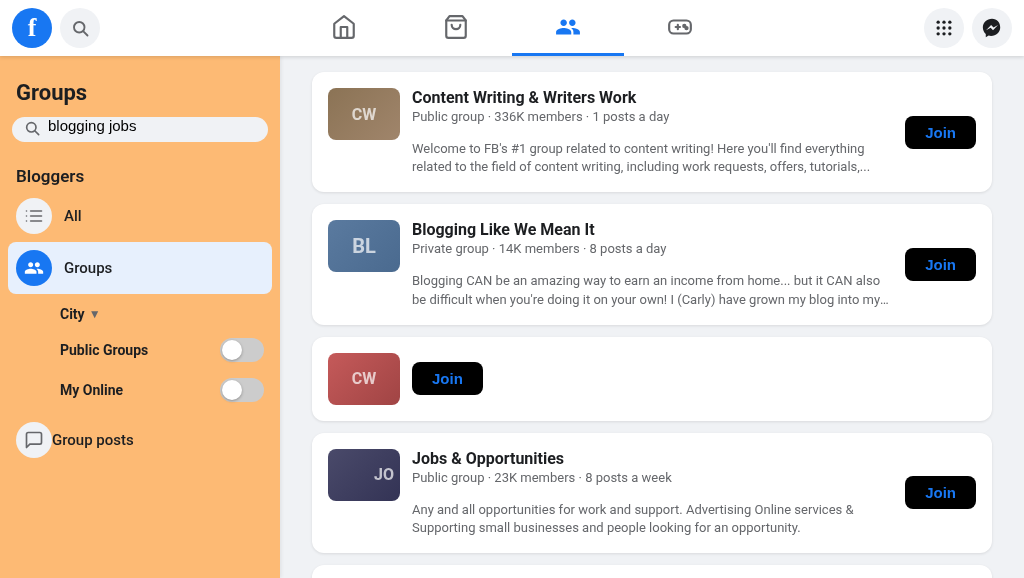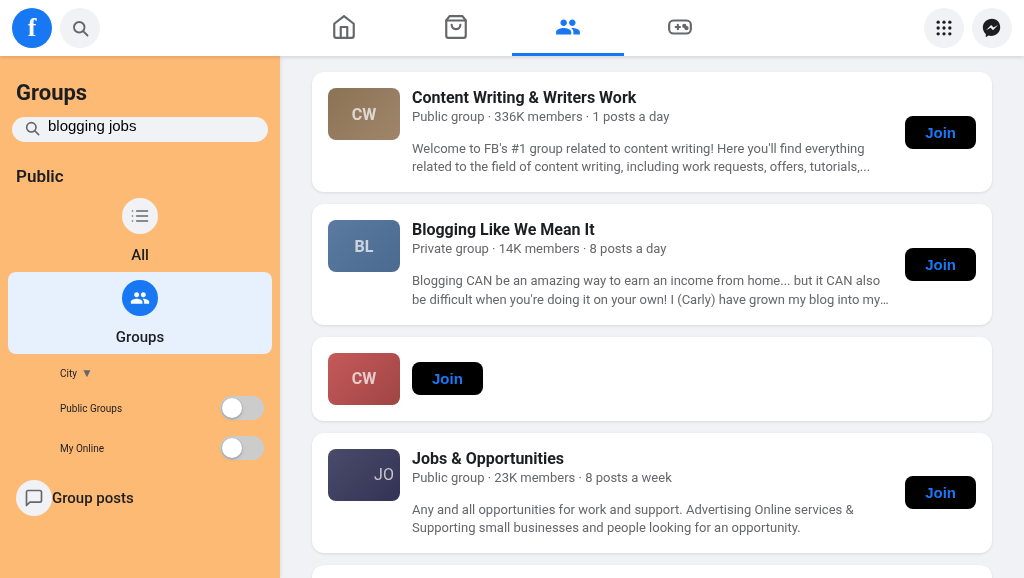--- a/index.html
+++ b/index.html
@@ -25,28 +25,28 @@
     
     .main-layout { display: flex; margin-top: 56px; min-height: calc(100vh - 56px); }
 
     
     .sidebar { width: 280px; min-width: 280px; background: #fdba74; height: calc(100vh - 56px); position: fixed; top: 56px; left: 0; overflow-y: auto; padding: 16px 8px; box-shadow: 1px 0 4px rgba(0,0,0,0.08); }
     .sidebar-title { font-size: 22px; font-weight: 700; padding: 8px 8px 12px; }
     .search-box { margin: 0 4px 16px; position: relative; }
     .search-box input { width: 100%; padding: 0 12px 8px 36px; background: #f0f2f5; border: none; border-radius: 20px; font-size: 15px; outline: none; }
     .search-box-icon { position: absolute; left: 12px; top: 50%; transform: translateY(-50%); color: #65676b; }
     .filters-title { font-size: 17px; font-weight: 600; padding: 8px 8px 4px; }
-    .filter-item { display: flex; align-items: center; gap: 12px; padding: 8px 8px; border-radius: 8px; cursor: pointer; flex-direction: column; }
+    .filter-item { display: flex; align-items: center; gap: 12px; padding: 8px 8px; border-radius: 8px; cursor: pointer; }
     .filter-item.active { background: #e7f0fd; }
     .filter-icon { width: 36px; height: 36px; background: #f0f2f5; border-radius: 50%; display: flex; align-items: center; justify-content: center; }
     .filter-icon.active-icon { background: #1877f2; }
     .filter-label { font-size: 15px; font-weight: 500; }
     .sub-filters { padding: 4px 0 4px 52px; }
     .sub-filter-row { display: flex; align-items: center; justify-content: space-between; padding: 8px 8px 8px 0; cursor: pointer; }
-    .sub-filter-label { font-size: 10px; color: #1c1e21; }
+    .sub-filter-label { font-size: 14px; color: #1c1e21; font-weight: bold; }
     .sub-filter-with-arrow { display: flex; align-items: center; gap: 4px; }
     .arrow-down { color: #65676b; font-size: 12px; }
     .toggle-switch { width: 44px; height: 24px; background: #ccc; border-radius: 12px; position: relative; cursor: pointer; transition: background 0.2s; }
     .toggle-knob { position: absolute; top: 2px; left: 2px; width: 20px; height: 20px; background: #fff; border-radius: 50%; transition: left 0.2s; box-shadow: 0 1px 3px rgba(0,0,0,0.3); }
     .group-posts-item { display: flex; align-items: center; gap: 0; padding: 8px 8px; border-radius: 8px; cursor: pointer; }
 
     
     .content { margin-left: 280px; flex: 1; padding: 16px 24px; }
     .groups-list { max-width: 680px; margin: 0 auto; display: flex; flex-direction: column; gap: 12px; }
     .group-card { background: #fff; border-radius: 12px; overflow: hidden; display: flex; align-items: flex-start; padding: 16px; gap: 12px; box-shadow: 0 1px 3px rgba(0,0,0,0.1); }
@@ -140,21 +140,21 @@
     <div class="search-box">
       <span class="search-box-icon">
         <svg width="16" height="16" viewBox="0 0 24 24" fill="none" stroke="#65676b" stroke-width="2.5" stroke-linecap="round">
           <circle cx="11" cy="11" r="7"></circle>
           <line x1="16.5" y1="16.5" x2="22" y2="22"></line>
         </svg>
       </span>
       <input type="text" value="blogging jobs" style="">
     </div>
 
-    <div class="filters-title">Public</div>
+    <div class="filters-title">Bloggers</div>
 
     <div class="filter-item">
       <div class="filter-icon">
         <svg width="20" height="20" viewBox="0 0 24 24" fill="none" stroke="#65676b" stroke-width="2" stroke-linecap="round" stroke-linejoin="round">
           <line x1="8" y1="6" x2="21" y2="6"></line>
           <line x1="8" y1="12" x2="21" y2="12"></line>
           <line x1="8" y1="18" x2="21" y2="18"></line>
           <line x1="3" y1="6" x2="3.01" y2="6"></line>
           <line x1="3" y1="12" x2="3.01" y2="12"></line>
           <line x1="3" y1="18" x2="3.01" y2="18"></line>
@@ -215,38 +215,38 @@
       </div>
       <div class="group-info">
         <div class="group-name">Content Writing &amp; Writers Work</div>
         <div class="group-meta">Public group · 336K members · 1 posts a day</div>
         <div class="group-desc">Welcome to FB's #1 group related to content writing! Here you'll find everything related to the field of content writing, including work requests, offers, tutorials,...</div>
       </div>
       <button class="join-btn">Join</button>
     </div>
         <div class="group-card">
       <div class="group-thumb thumb-2">
-        <div class="group-thumb-placeholder" style="color:rgba(255,255,255,0.7); font-size:16px; font-weight:700;">BL</div>
+        <div class="group-thumb-placeholder" style="color:rgba(255,255,255,0.7); font-size:20px; font-weight:700;">BL</div>
       </div>
       <div class="group-info">
         <div class="group-name">Blogging Like We Mean It</div>
         <div class="group-meta">Private group · 14K members · 8 posts a day</div>
         <div class="group-desc">Blogging CAN be an amazing way to earn an income from home... but it CAN also be difficult when you're doing it on your own! I (Carly) have grown my blog into my ful...</div>
       </div>
       <button class="join-btn">Join</button>
     </div>
         <div class="group-card">
       <div class="group-thumb thumb-3">
         <div class="group-thumb-placeholder" style="color:rgba(255,255,255,0.7); font-size:16px; font-weight:700;">CW</div>
       </div>
       <button class="join-btn">Join</button>
     </div>
         <div class="group-card">
       <div class="group-thumb thumb-4">
-        <div class="group-thumb-placeholder" style="color:rgba(255,255,255,0.7); font-size:16px; font-weight:400;padding-left:40px;">JO</div>
+        <div class="group-thumb-placeholder" style="color:rgba(255,255,255,0.7); font-size:16px; font-weight:700;padding-left:40px;">JO</div>
       </div>
       <div class="group-info">
         <div class="group-name">Jobs &amp; Opportunities</div>
         <div class="group-meta">Public group · 23K members · 8 posts a week</div>
         <div class="group-desc">Any and all opportunities for work and support. Advertising Online services &amp; Supporting small businesses and people looking for an opportunity.</div>
       </div>
       <button class="join-btn">Join</button>
     </div>
         <div class="group-card">
       <div class="group-thumb thumb-5">

